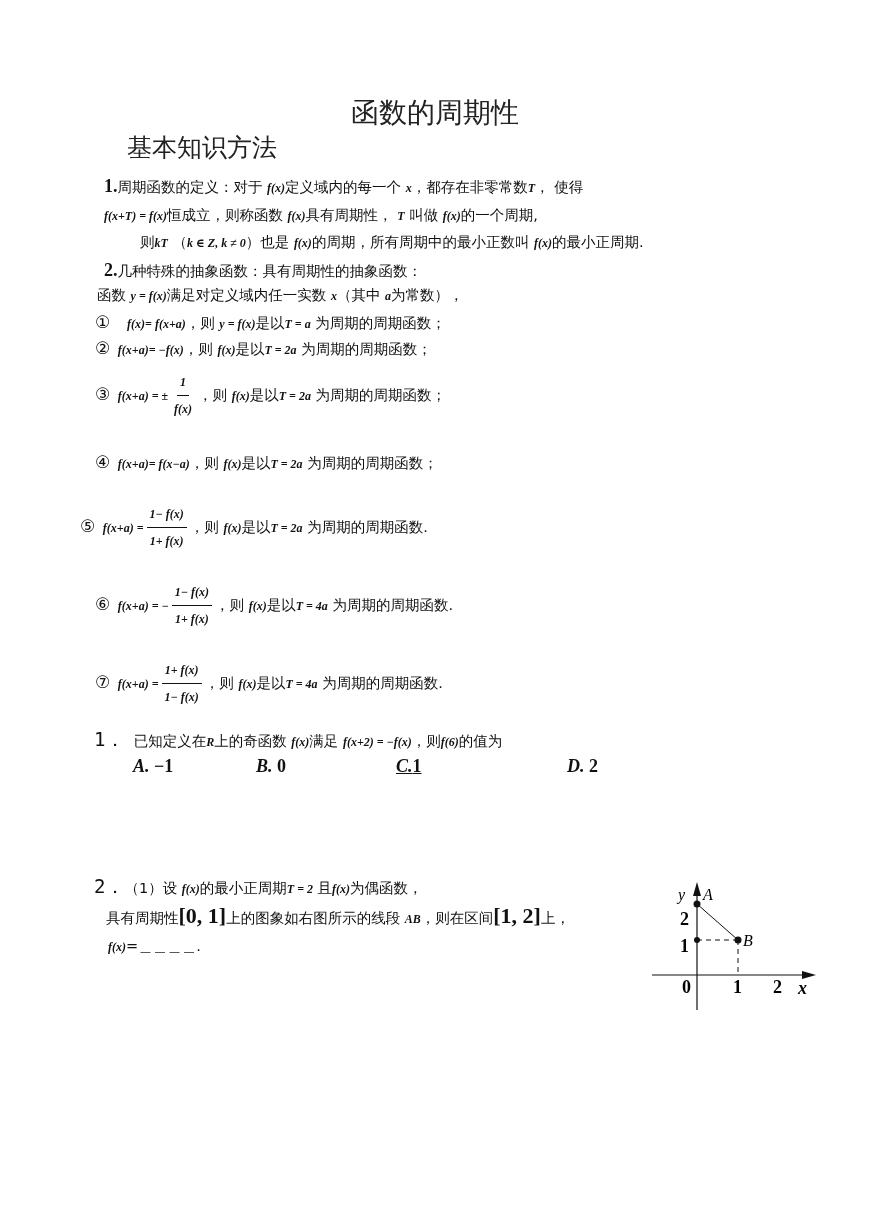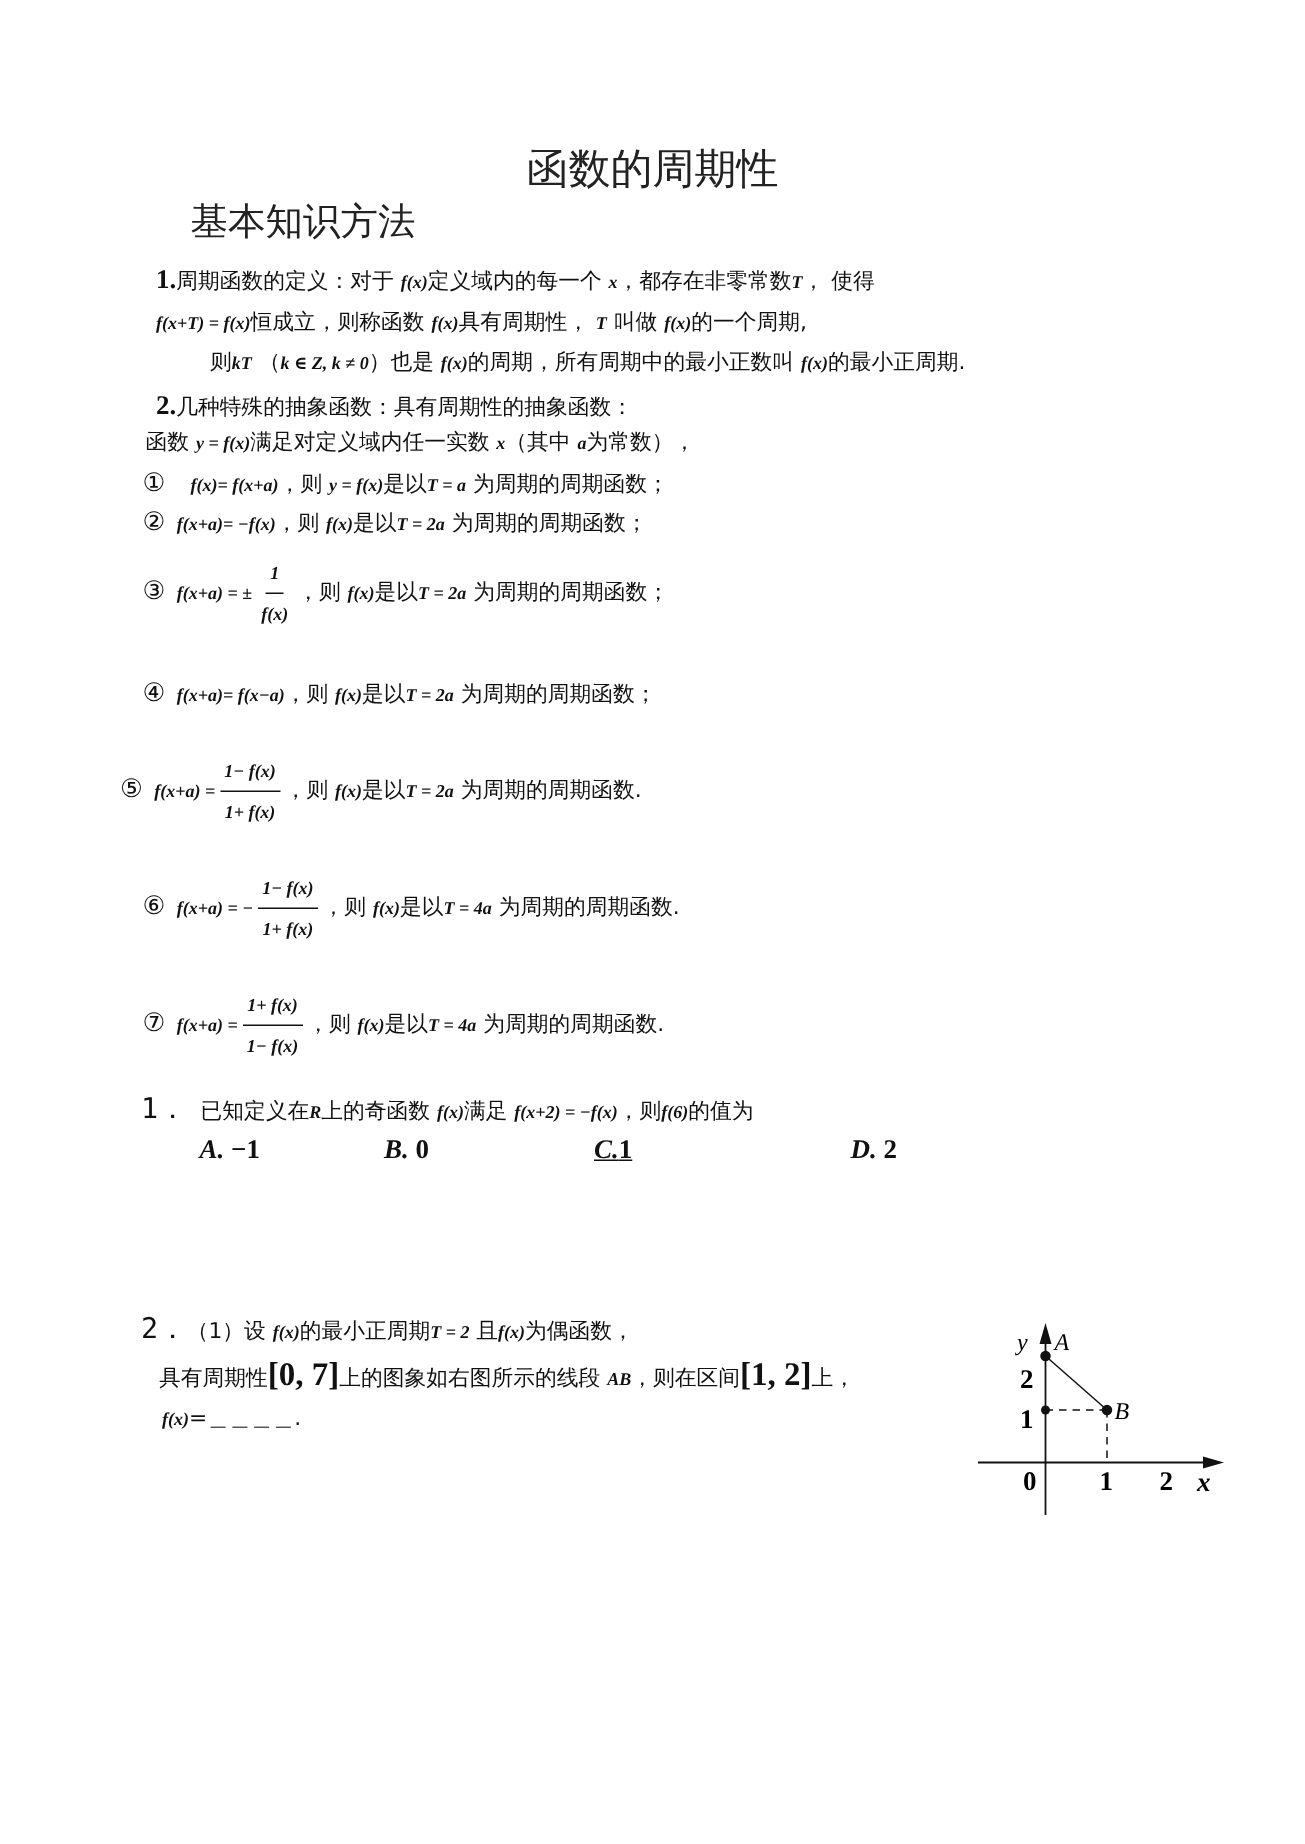--- a/index.html
+++ b/index.html
@@ -132,21 +132,21 @@
 <div class="abs opt" style="left:256px; top:756px;"><i>B.</i> <span>0</span></div>
 <div class="abs opt" style="left:396px; top:756px;text-decoration:underline;"><i>C.</i><span>1</span></div>
 <div class="abs opt" style="left:567px; top:756px;"><i>D.</i> <span>2</span></div>
 
 <div class="abs line" style="left:94px; top:876px;">
   <span class="qnum">2．</span><span>（1）设</span>
   <span class="m">f(x)</span><span>的最小正周期</span><span class="m">T = 2</span>
   <span>且</span><span class="m">f(x)</span><span>为偶函数，</span>
 </div>
 <div class="abs line" style="left:106px; top:906px;">
-  <span>具有周期性</span><span class="mn big">[0, 7]</span><span>上的图象如右图所示的线段</span>
+  <span>具有周期性</span><span class="mn big">[0, 1]</span><span>上的图象如右图所示的线段</span>
   <span class="m">AB</span><span>，则在区间</span><span class="mn big">[1, 2]</span><span>上，</span>
 </div>
 <div class="abs line" style="left:108px; top:936px;">
   <span class="m">f(x)</span><span>=</span><span>＿＿＿＿.</span>
 </div>
 
 <svg class="abs" style="left:640px; top:870px;" width="190" height="150">
 
   <line x1="12" y1="105" x2="172" y2="105" stroke="#111" stroke-width="1.2"></line>
   <polygon points="176,105 162,101 162,109" fill="#111"></polygon>

